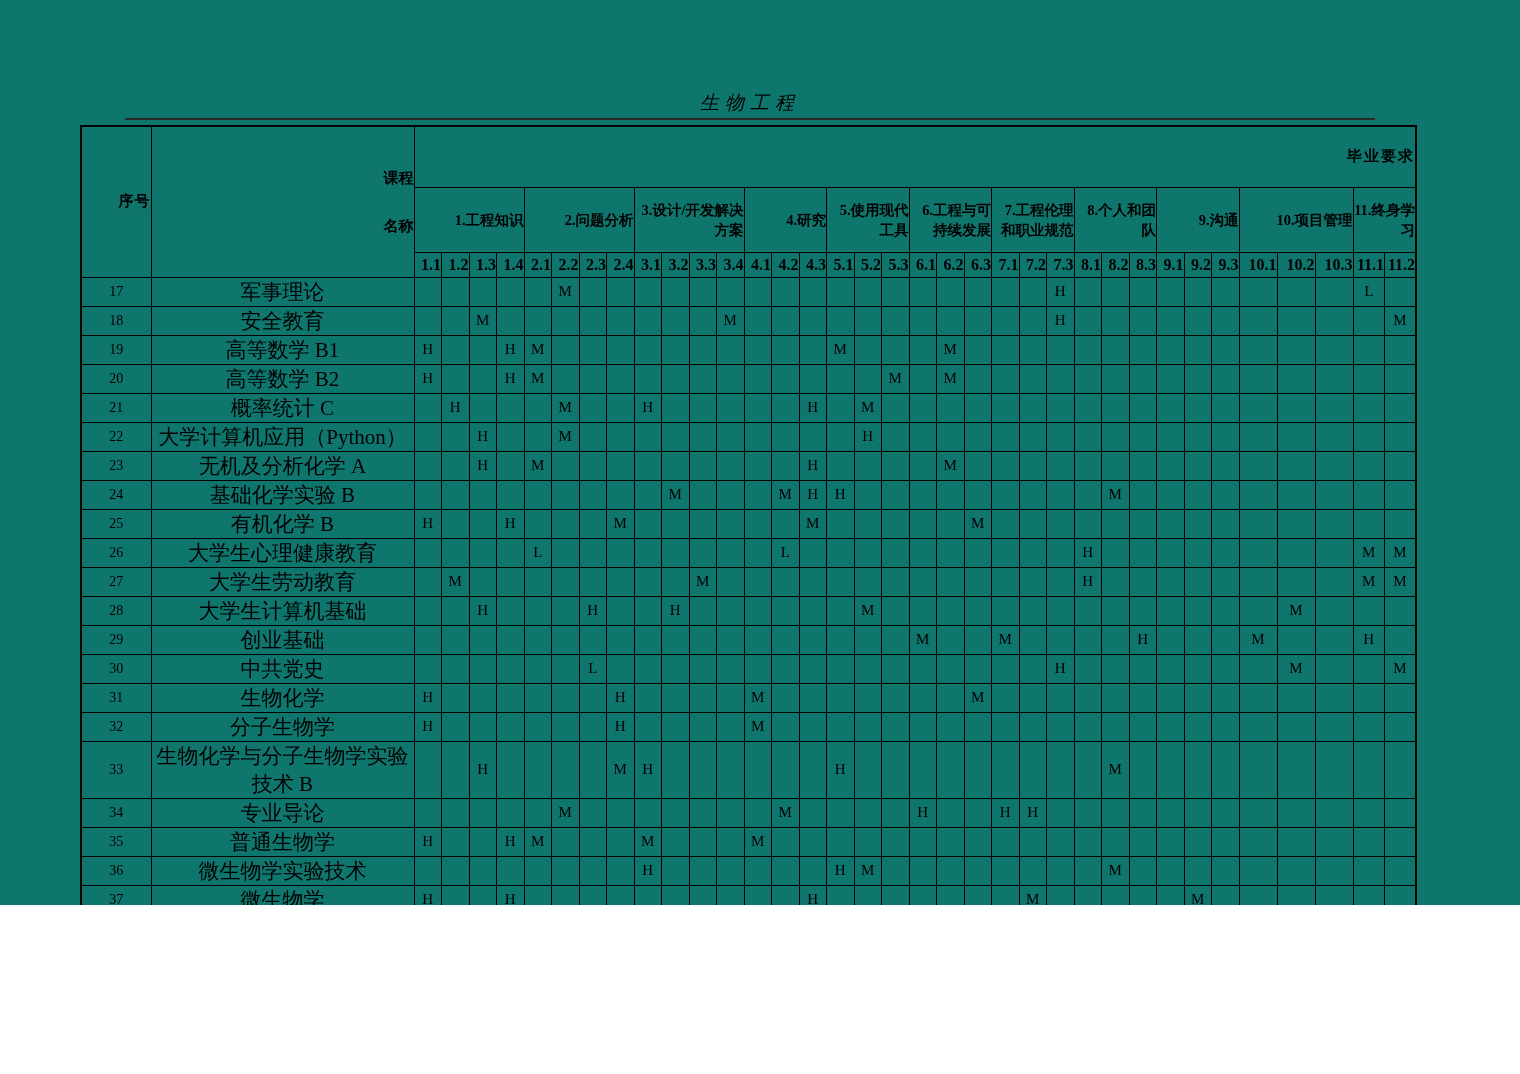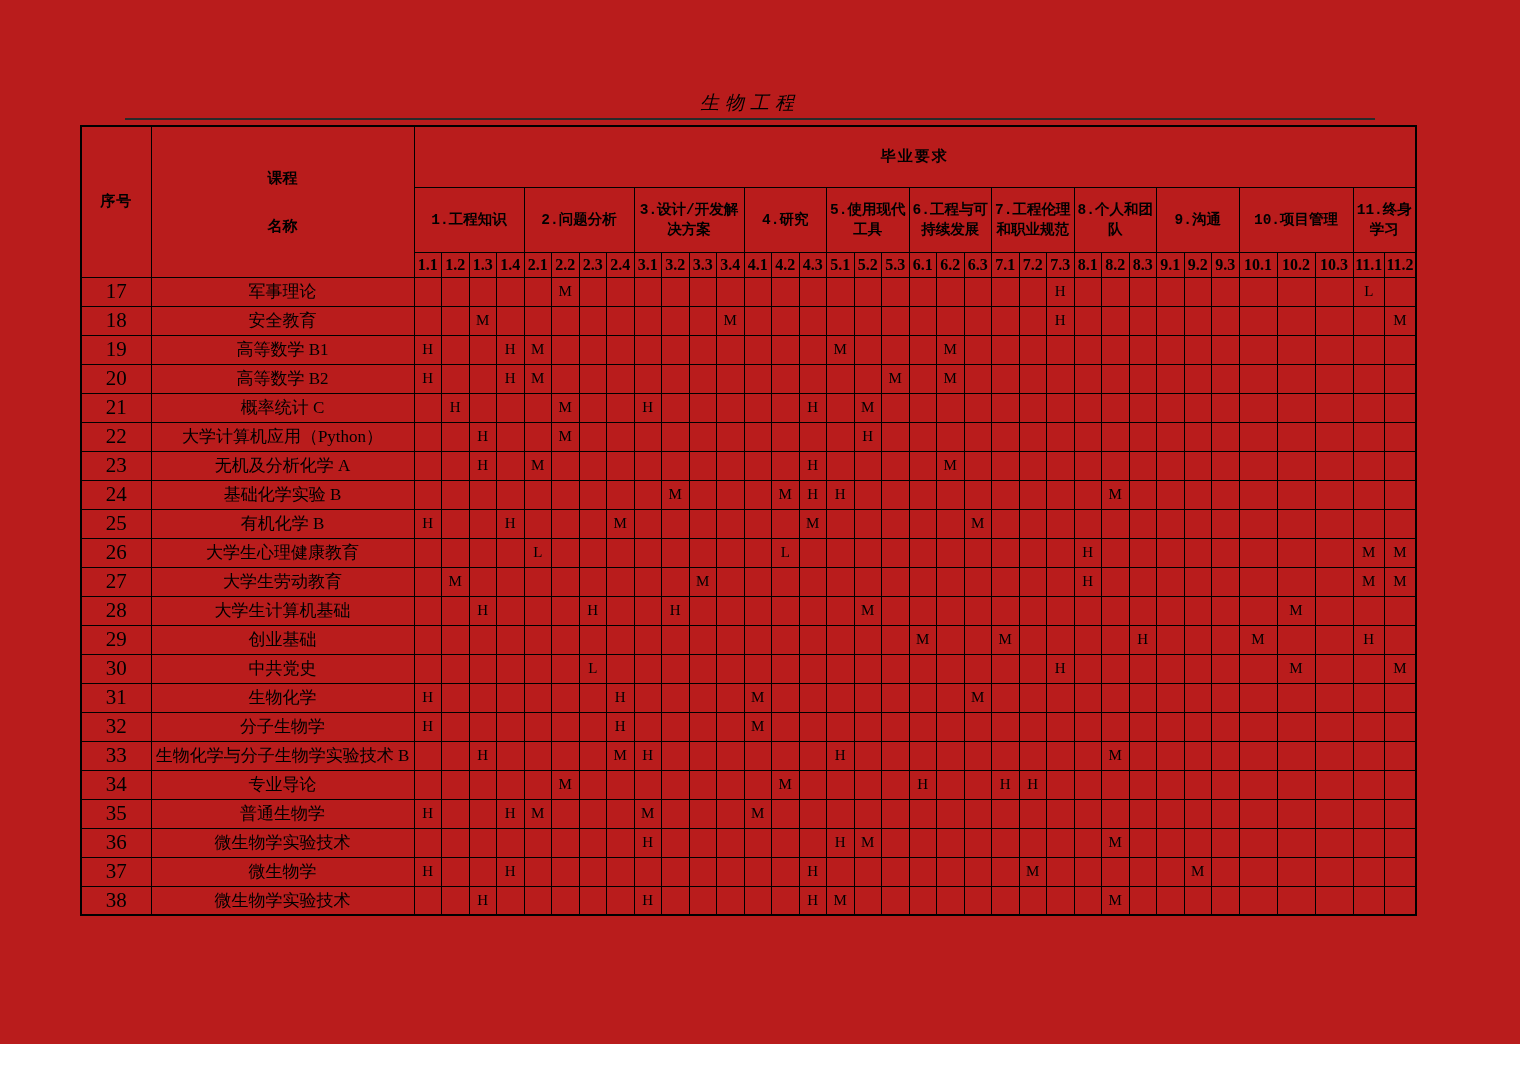--- a/index.html
+++ b/index.html
@@ -1,20 +1,20 @@
 <!DOCTYPE html>
 <html><head>
 <meta charset="utf-8">
 <style>
   html, body { margin: 0; padding: 0; background: #ffffff; }
   .page {
     position: relative;
     width: 1520px;
-    height: 1044px;
-    background: #b91c1c;
+    height: 905px;
+    background: #0f766e;
     font-family: "Liberation Serif", "DejaVu Serif", serif;
     color: #000000;
     overflow: hidden;
   }
   .title-block {
     position: absolute;
     left: 125px;
     top: 88px;
     width: 1250px;
     height: 30px;
@@ -38,33 +38,33 @@
     border: 2px solid #000;
   }
   .matrix td, .matrix th {
     border: 1px solid #000;
     text-align: center;
     vertical-align: middle;
     padding: 0;
     overflow: hidden;
     font-weight: normal;
   }
-  .matrix thead th { font-weight: bold; }
+  .matrix thead th { font-weight: bold; text-align: right; }
   tr.r-grad   { height: 61px; }
-  tr.r-group  { height: 65px; font-family: Liberation Mono, monospace; }
+  tr.r-group  { height: 65px; }
   tr.r-sub    { height: 25px; }
   .matrix tbody tr { height: 29px; }
   .h-seq   { font-size: 15px; letter-spacing: 1px; margin-left: 32px; }
   .h-grad  { font-size: 15px; letter-spacing: 2px; }
   .h-group { font-size: 14.5px; line-height: 20px; padding: 0 1px; }
   .h-sub   { font-size: 16px; }
   .course-line { font-size: 15px; line-height: 20px; }
   .course-line.first { margin-bottom: 28px; }
-  .cell-no     { font-size: 21px; }
-  .cell-course { font-size: 17px; }
+  .cell-no     { font-size: 14px; }
+  .cell-course { font-size: 21px; }
   .cell-mark   { font-size: 15px; }
 </style>
 </head>
 <body>
 
 <div class="page">
 
   <div class="title-block">
     <span class="doc-title">生物工程</span>
   </div>

